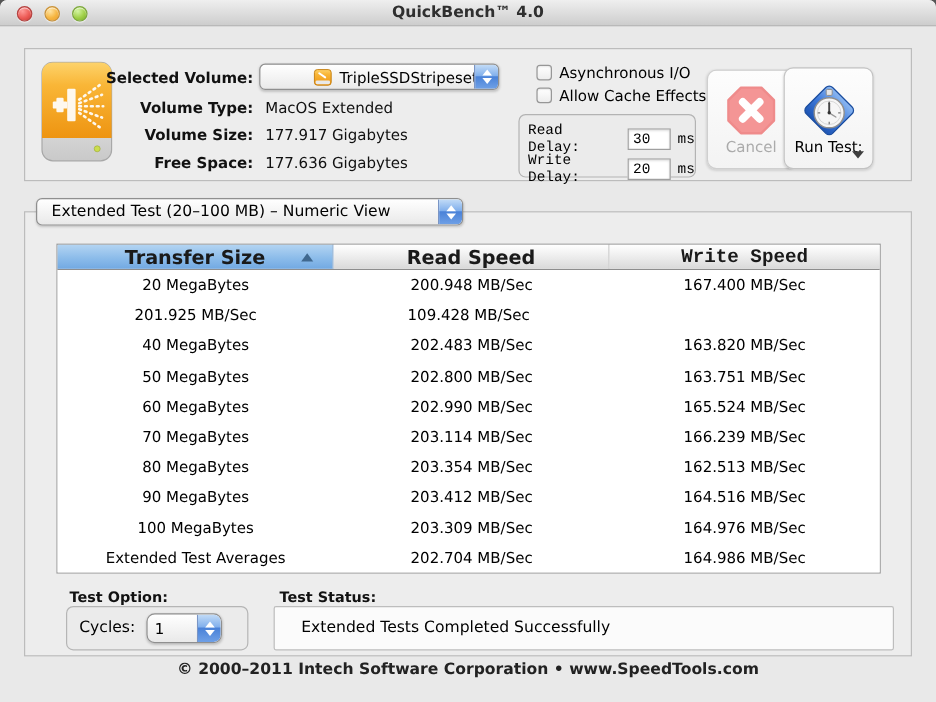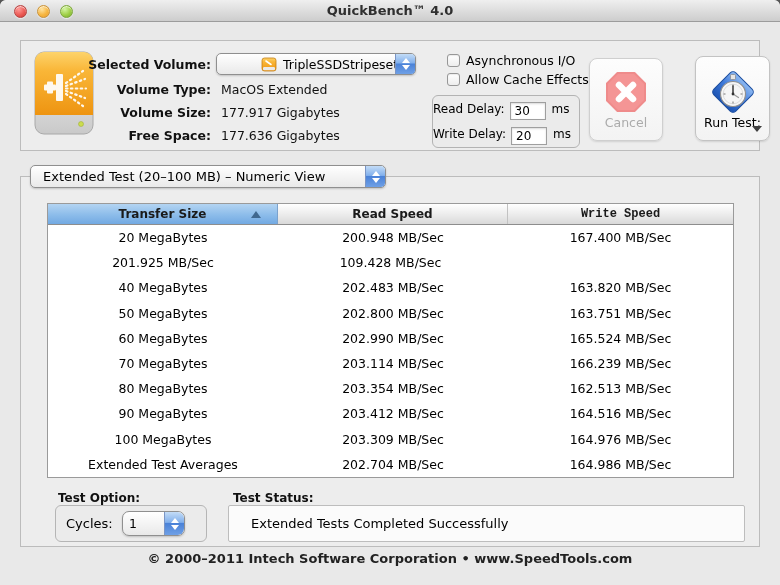--- a/index.html
+++ b/index.html
@@ -48,37 +48,37 @@
     display:flex;flex-direction:column;align-items:center;justify-content:center;gap:2px;
   }
   .arr{width:0;height:0;border-left:4px solid transparent;border-right:4px solid transparent;}
   .arr.up{border-bottom:5px solid #fff;}
   .arr.dn{border-top:5px solid #fff;}
   
   .cbrow{position:absolute;display:flex;align-items:center;gap:6px;font-size:12.5px;}
   .cb{width:13px;height:13px;border:1px solid #979797;border-radius:3px;background:linear-gradient(#ffffff,#ededed);box-shadow:inset 0 1px 1px rgba(0,0,0,.08);}
   
   .delay-box{position:absolute;left:431px;top:94px;width:148px;height:53px;border:1px solid #b3b3b3;border-radius:6px;background:#ebebeb;}
-  .delay-row{position:absolute;left:0;display:flex;align-items:flex-start;font-size:12px;}
+  .delay-row{position:absolute;left:7px;display:flex;align-items:center;font-size:12px;font-family:Liberation Mono, monospace;}
   .tinput{width:36px;height:18px;border:1px solid #9f9f9f;background:#fff;font-family:inherit;font-size:12px;padding:0 4px;margin:0 6px 0 5px;box-shadow:inset 0 1px 2px rgba(0,0,0,.15);}
   
   .bigbtn{position:absolute;background:linear-gradient(#fdfdfd,#f3f3f3);border:1px solid #cfcfcf;border-radius:8px;box-shadow:0 1px 2px rgba(0,0,0,.12);text-align:center;}
   .bigbtn .blabel{position:absolute;left:0;right:0;bottom:10px;font-size:12.5px;}
   .cancel-btn{left:588px;top:57px;width:74px;height:83px;}
   .cancel-btn .blabel{color:#ababab;}
   .runtest-btn{left:672px;top:55px;width:75px;height:85px;border-color:#c3c3c3;}
   .runtest-btn .blabel{color:#000;}
   .btn-icon{position:absolute;left:50%;transform:translateX(-50%);top:11px;}
   .corner-arrow{position:absolute;right:7px;bottom:8px;width:0;height:0;border-left:5px solid transparent;border-right:5px solid transparent;border-top:6px solid #3e3e3e;}
   
   .rtable{position:absolute;left:47px;top:203px;width:687px;border:1px solid #9a9a9a;background:#fff;}
   .thead{display:flex;height:21px;border-bottom:1px solid #8d8d8d;}
   .thcell{
     display:flex;align-items:center;justify-content:center;position:relative;
-    font-size:12px;font-weight:bold;color:#1a1a1a;
+    font-size:16px;font-weight:bold;color:#1a1a1a;
     background:linear-gradient(#ffffff,#e9e9e9 60%,#d9d9d9);
     border-right:1px solid #c2c2c2;
   }
   .thcell:last-child{border-right:none;font-family:Liberation Mono, monospace;}
   .thcell.selected{background:linear-gradient(#b3d4f2,#8cbcea 55%,#72a9e2);border-right:1px solid #7ba2cd;}
   .sort-arrow{position:absolute;right:16px;top:7px;width:0;height:0;border-left:5px solid transparent;border-right:5px solid transparent;border-bottom:7px solid #40688f;}
   .tbody{background:#fff;}
   .trow{display:flex;height:25.2px;align-items:center;}
   .tcell{text-align:center;font-size:12.5px;color:#000;}
   
@@ -183,21 +183,21 @@
     <div class="bigbtn cancel-btn" style="left:568px;top:17px;">
       <span class="btn-icon">
         <svg width="44" height="44" viewBox="0 0 44 44">
           <polygon points="13.5,3 30.5,3 41,13.5 41,30.5 30.5,41 13.5,41 3,30.5 3,13.5" fill="#f49595" stroke="#ef8b8b" stroke-width="2" stroke-linejoin="round"></polygon>
           <path d="M15 15 L29 29 M29 15 L15 29" stroke="#fff" stroke-width="6.5" stroke-linecap="round"></path>
         </svg>
       </span>
       <div class="blabel">Cancel</div>
     </div>
 
-    <div class="bigbtn runtest-btn" style="left:674px;top:15px;">
+    <div class="bigbtn runtest-btn" style="left:632px;top:15px;">
       <span class="btn-icon">
         <svg width="48" height="48" viewBox="0 0 48 48">
           <defs>
             <linearGradient id="dia" x1="0" y1="0" x2="0" y2="1">
               <stop offset="0" stop-color="#8db9f2"></stop>
                 <stop offset="0.5" stop-color="#3f7ada"></stop>
                 <stop offset="1" stop-color="#1e55b4"></stop>
             </linearGradient>
           </defs>
           <rect x="8.5" y="8.5" width="31" height="31" rx="4" transform="rotate(45 24 24)" fill="url(#dia)" stroke="#17ay" stroke-width="0"></rect>

